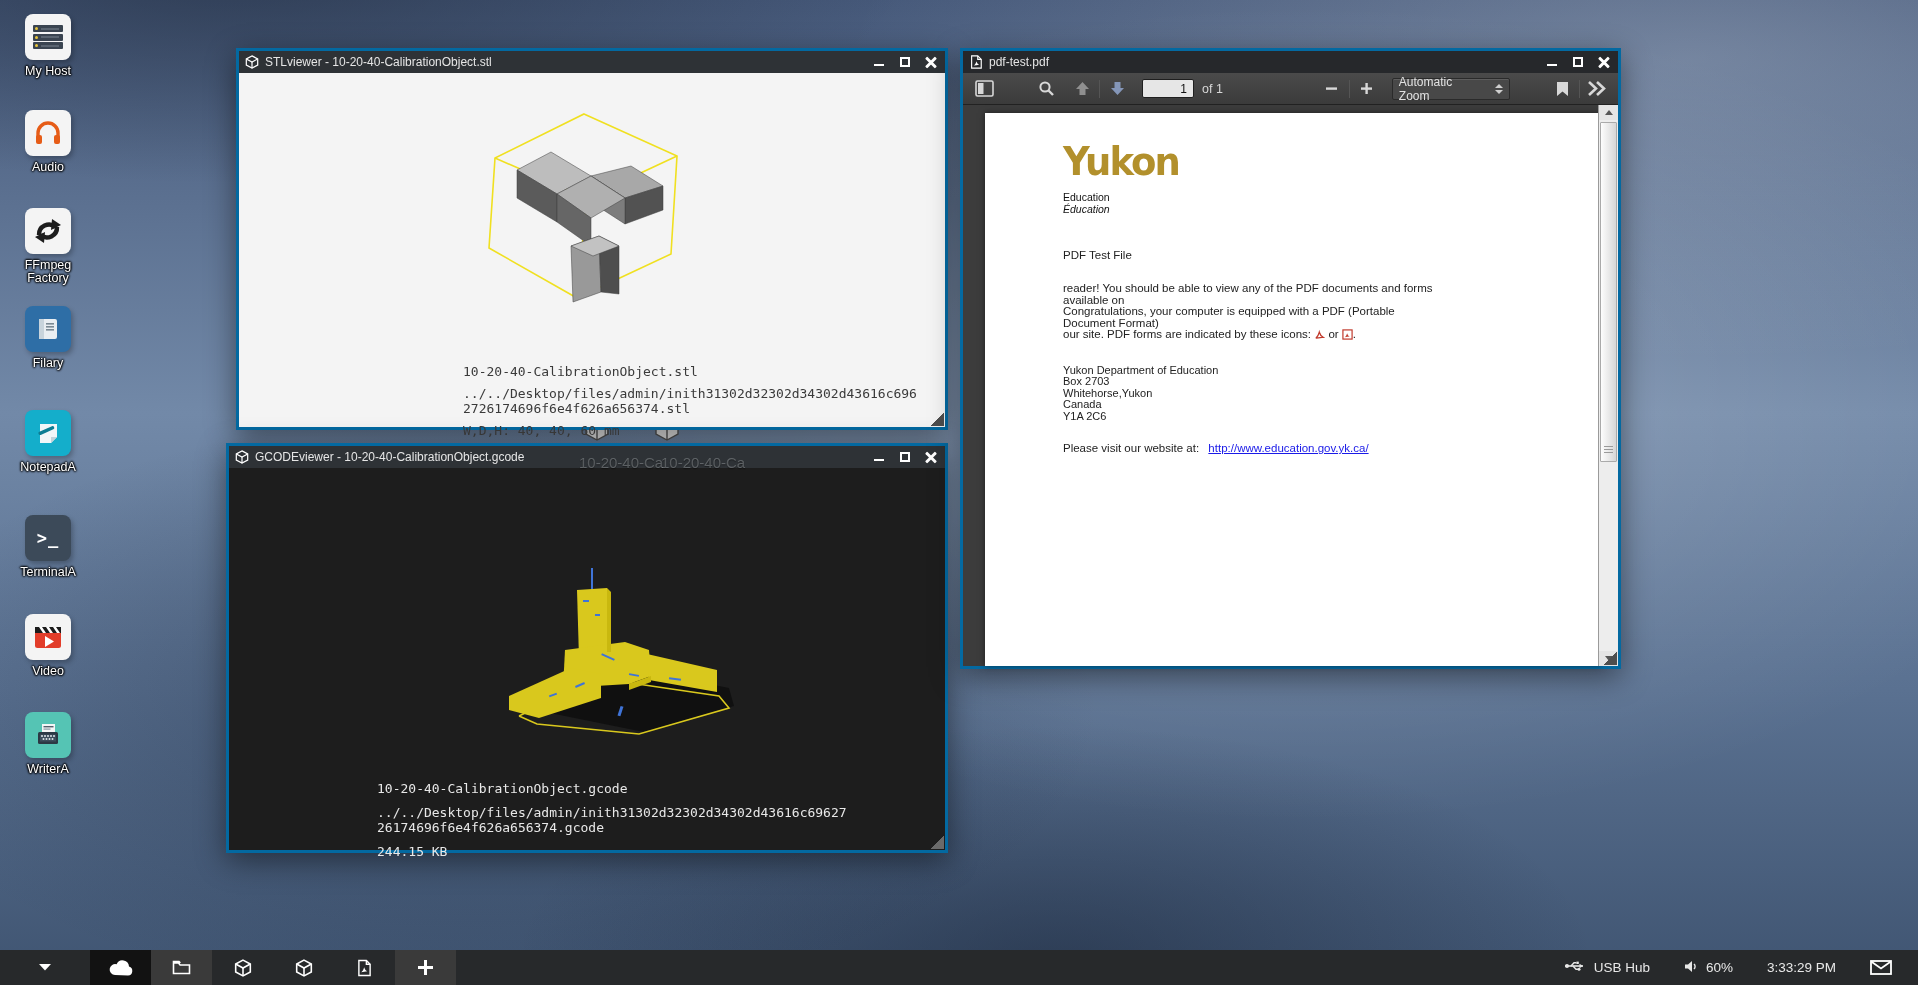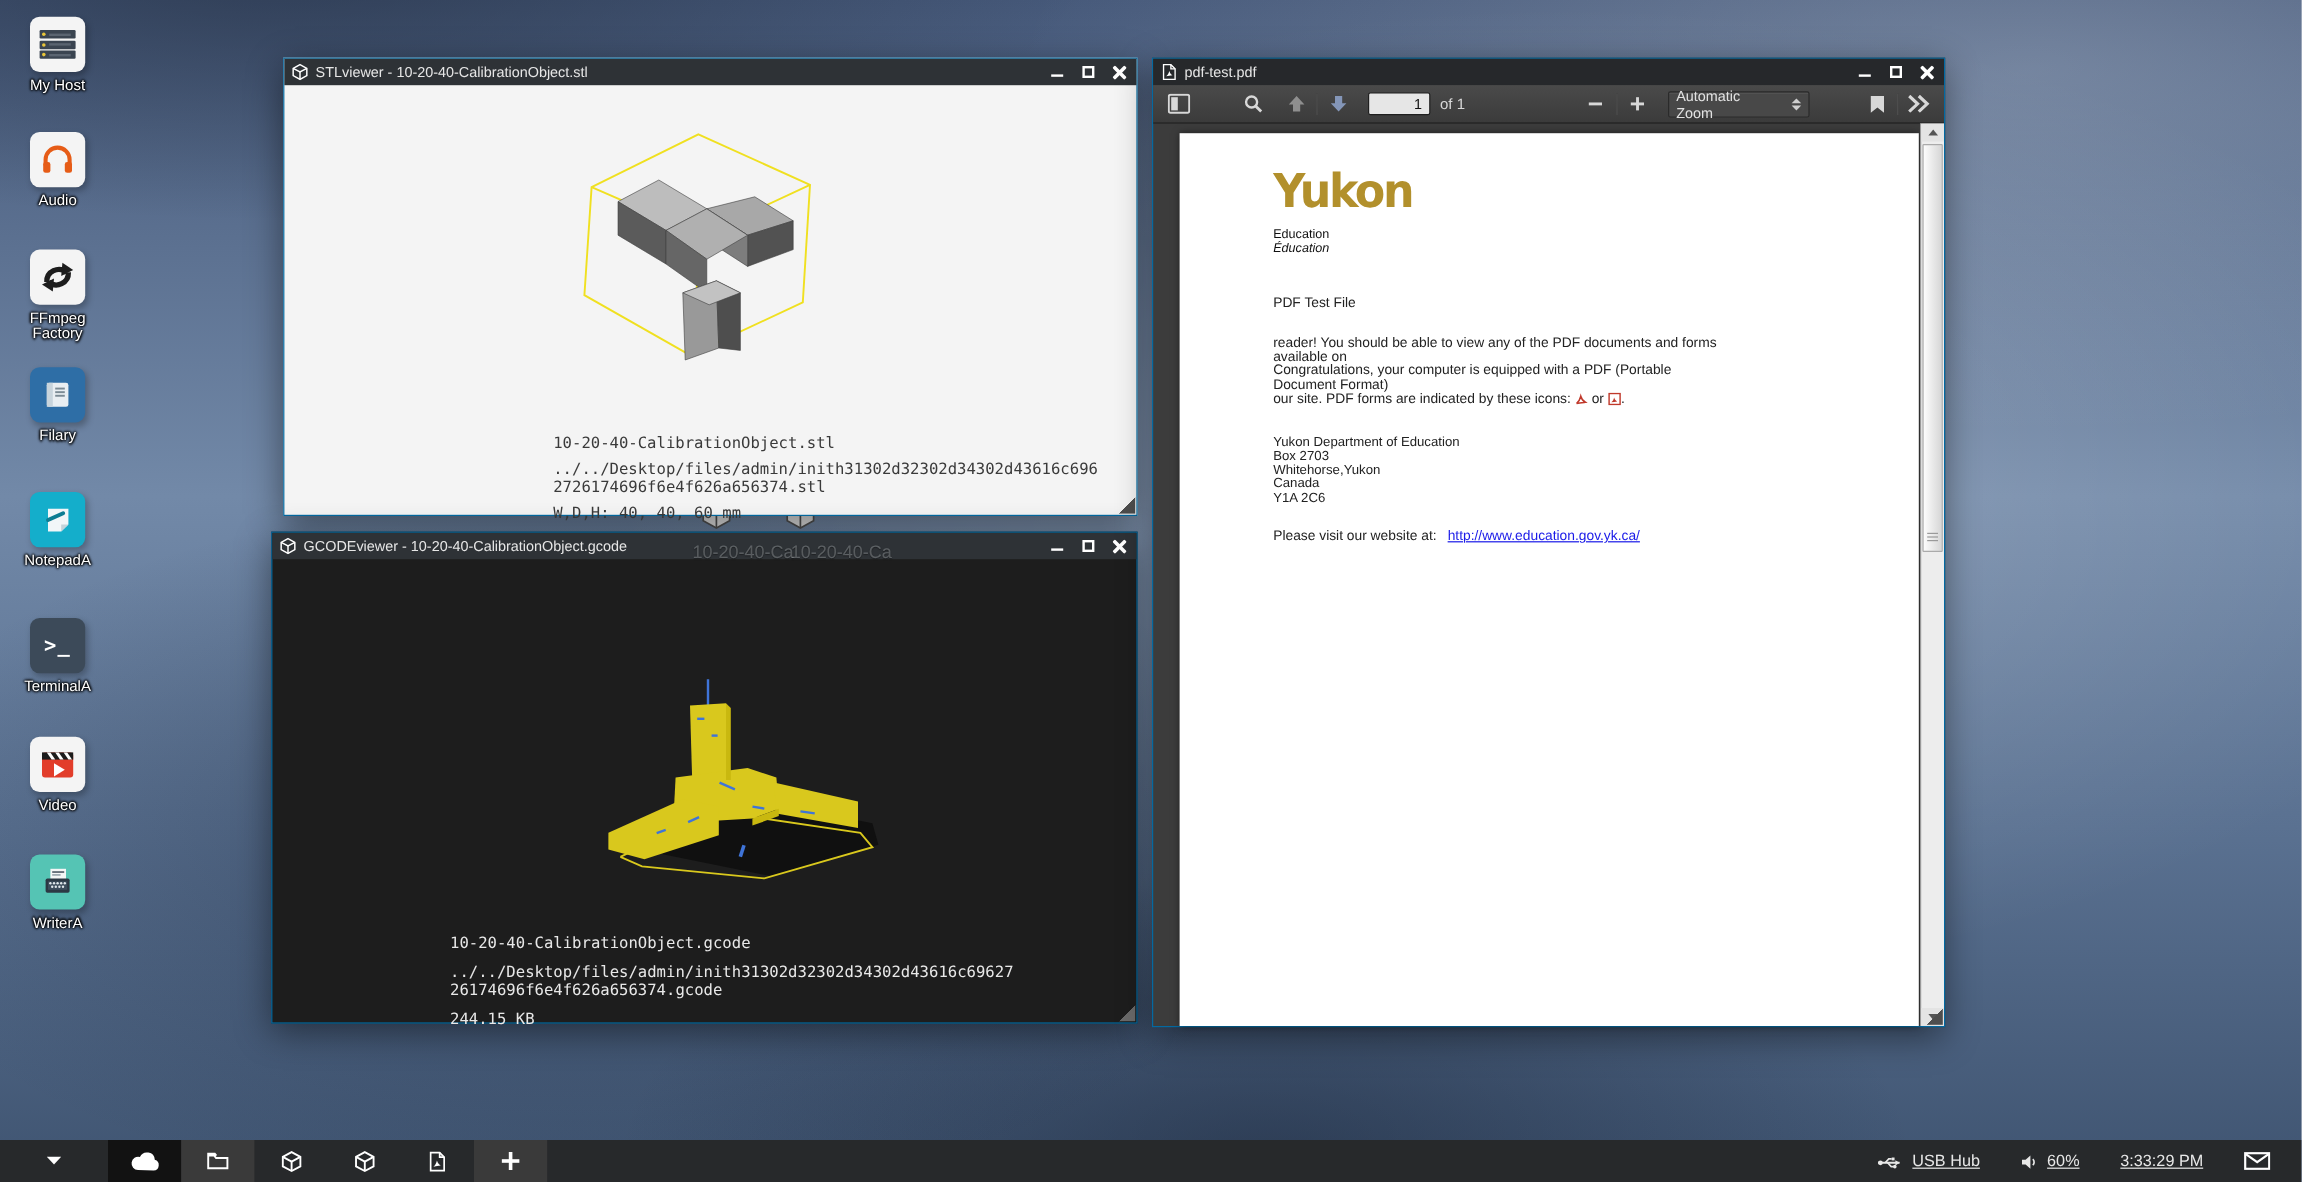--- a/index.html
+++ b/index.html
@@ -18,21 +18,21 @@
   .desk-icon { position:absolute; width:96px; text-align:center; cursor:default; }
   .desk-icon .art { width:46px; height:46px; margin:0 auto; border-radius:8px;
     box-shadow: 2px 3px 5px rgba(0,0,0,.25); display:flex; align-items:center; justify-content:center; }
   .desk-icon .lbl { display:inline-block; margin-top:5px; font-size:12.5px; color:#fff;
     text-shadow: 0 1px 2px #000, 1px 0 2px #000, -1px 0 2px #000, 0 -1px 2px #000; line-height:13px; }
   .art.white { background:#f4f4f4; }
   .server-row { width:30px; height:7px; background:#3a4450; border-radius:1px; margin:1.5px auto; position:relative; }
   .server-row i { position:absolute; left:2px; top:2px; width:3px; height:3px; background:#e8c53a; border-radius:50%; }
   .server-row b { position:absolute; left:8px; top:2.5px; width:18px; height:2px; background:#5a6troke470; background:#5a6470; }
   .term-glyph { color:#fff; font-family:"DejaVu Sans Mono", monospace; font-weight:bold; font-size:17px; letter-spacing:1px; }
-  .win { position:absolute; box-shadow: 0 8px 28px rgba(0,0,0,.45); border:1px solid #0369a1; }
+  .win { position:absolute; box-shadow: 0 8px 28px rgba(0,0,0,.45); border:3px solid #0369a1; }
   .titlebar { position:absolute; left:0; right:0; top:0; height:22px; display:flex; align-items:center;
     padding:0 6px; color:#e6e6e6; font-size:12px; }
   .tb-dark { background:#2e3236; }
   .tb-pdf  { background:#26282b; }
   .titlebar .t-icon { width:14px; height:14px; margin-right:6px; flex:0 0 auto; }
   .titlebar .t-title { flex:1 1 auto; white-space:nowrap; overflow:hidden; }
   .winbtns { display:flex; align-items:center; gap:14px; margin-right:2px; }
   .wb { width:12px; height:12px; position:relative; cursor:pointer; }
   .wb-min::after { content:""; position:absolute; left:1px; right:1px; bottom:2px; height:2px; background:#fff; }
   .wb-max::after { content:""; position:absolute; inset:1px; border:2px solid #fff; }
@@ -62,21 +62,21 @@
     border:1px solid #aaa; border-radius:1px; cursor:pointer; }
   .sb-grip { position:absolute; left:3px; right:3px; bottom:8px; }
   .sb-grip i { display:block; height:1px; background:#9a9a9a; margin-top:2px; }
   
   .taskbar { position:absolute; left:0; right:0; bottom:0; height:35px; background:#27292b;
     display:flex; align-items:stretch; color:#e8e8e8; }
   .tile { width:61px; display:flex; align-items:center; justify-content:center; cursor:pointer; }
   .tile.active { background:#121212; }
   .tile.raised { background:#3a3a3a; }
   .tray { margin-left:auto; display:flex; align-items:center; gap:34px; padding-right:26px; font-size:13.5px; }
-  .tray .grp { display:flex; align-items:flex-end; gap:8px; cursor:pointer;text-decoration:underline; }
+  .tray .grp { display:flex; align-items:flex-start; gap:8px; cursor:pointer; }
   .faint-lbl { position:absolute; top:8px; font-size:15px; color:rgba(205,210,215,.32);
     text-shadow:0 1px 1px rgba(0,0,0,.4); pointer-events:none; }
   a.doclink { color:#1a1ae8; }
 </style>
 </head>
 <body>
 
 <div class="desk-icon" style="left:0;top:14px">
   <div class="art white">
     <div>
@@ -293,21 +293,21 @@
 
   <div class="mono" style="position:absolute;left:148px;top:312px;font-size:13px;color:#e8e8e8;line-height:15px">
     <div style="margin-bottom:9px">10-20-40-CalibrationObject.gcode</div>
     <div>../../Desktop/files/admin/inith31302d32302d34302d43616c69627</div>
     <div style="margin-bottom:9px">26174696f6e4f626a656374.gcode</div>
     <div>244.15 KB</div>
   </div>
   <div class="grip" style="background:linear-gradient(135deg,transparent 52%,#6a6a6a 52%)"></div>
 </div>
 
-<div class="win" style="left:960px;top:48px;width:661px;height:808px;background:#3c3c3c;z-index:30">
+<div class="win" style="left:960px;top:48px;width:661px;height:621px;background:#3c3c3c;z-index:30">
   <div class="titlebar tb-pdf">
     <svg class="t-icon" viewBox="0 0 16 16">
         <path d="M3 1 h7 l4 4 v10 H3 z" fill="none" stroke="#fff" stroke-width="1.3"></path>
         <path d="M10 1 v4 h4" fill="none" stroke="#fff" stroke-width="1.3"></path>
         <path d="M5.5 12 c1.5-1 2.5-3 3-5 .8 2.5 2 3.5 3 4 -2 .3-4 .7-6 1z" fill="#fff"></path>
       </svg>
     <span class="t-title">pdf-test.pdf</span>
     <div class="winbtns">
       <span class="wb wb-min"></span>
       <span class="wb wb-max"></span>

